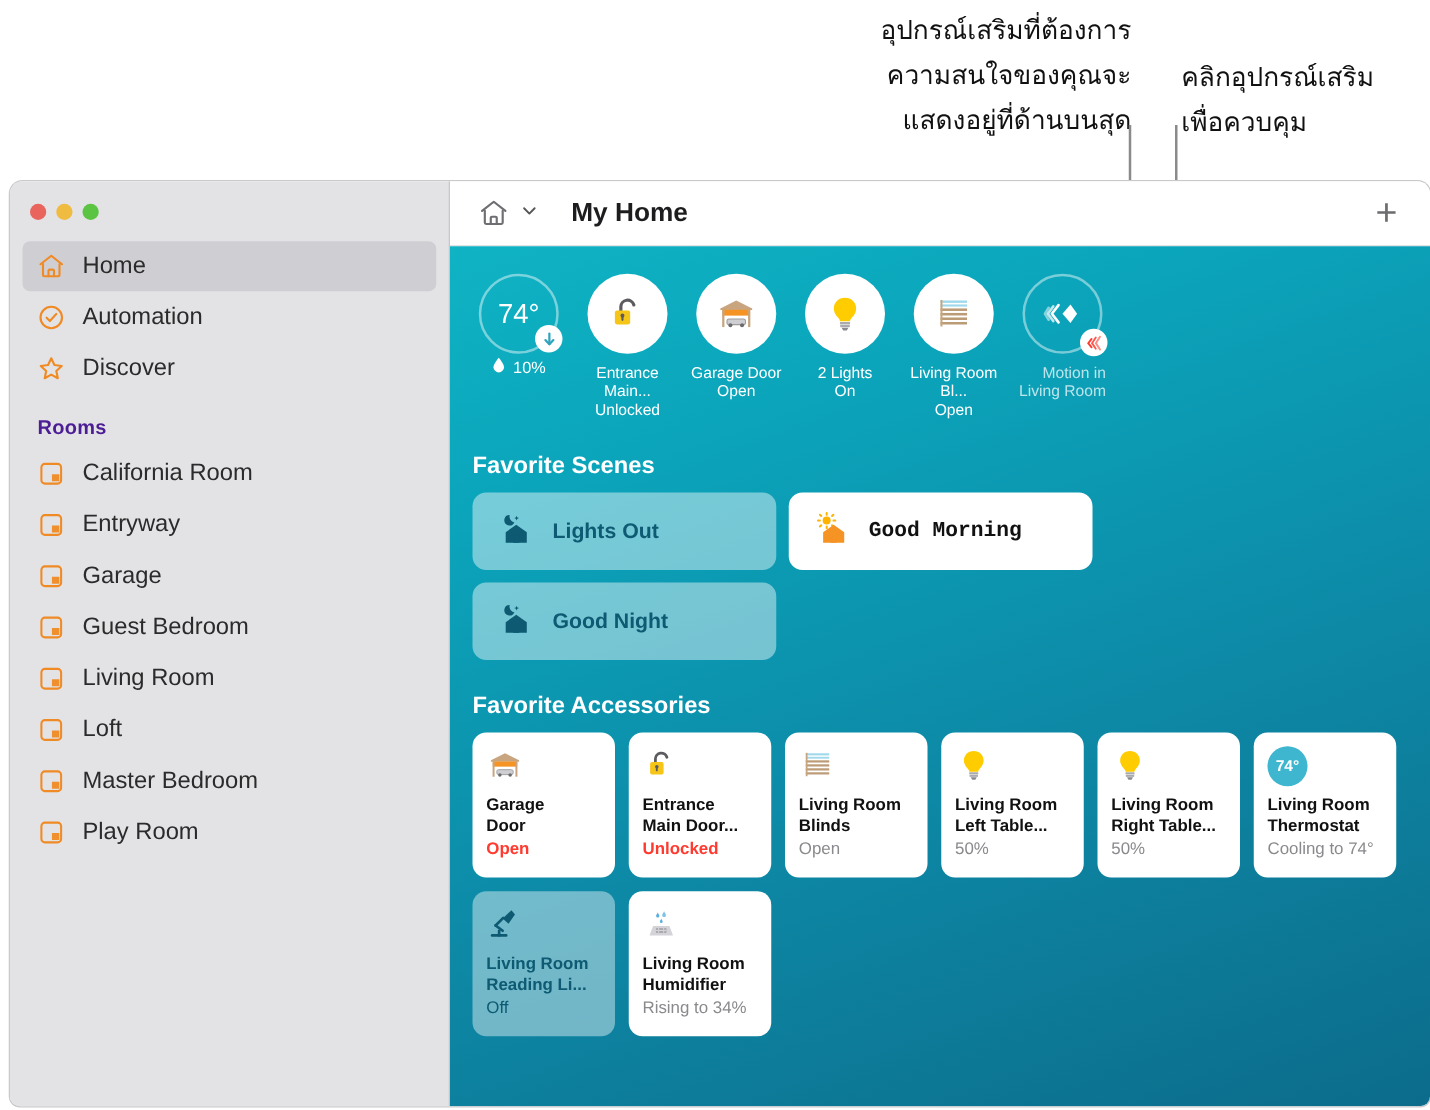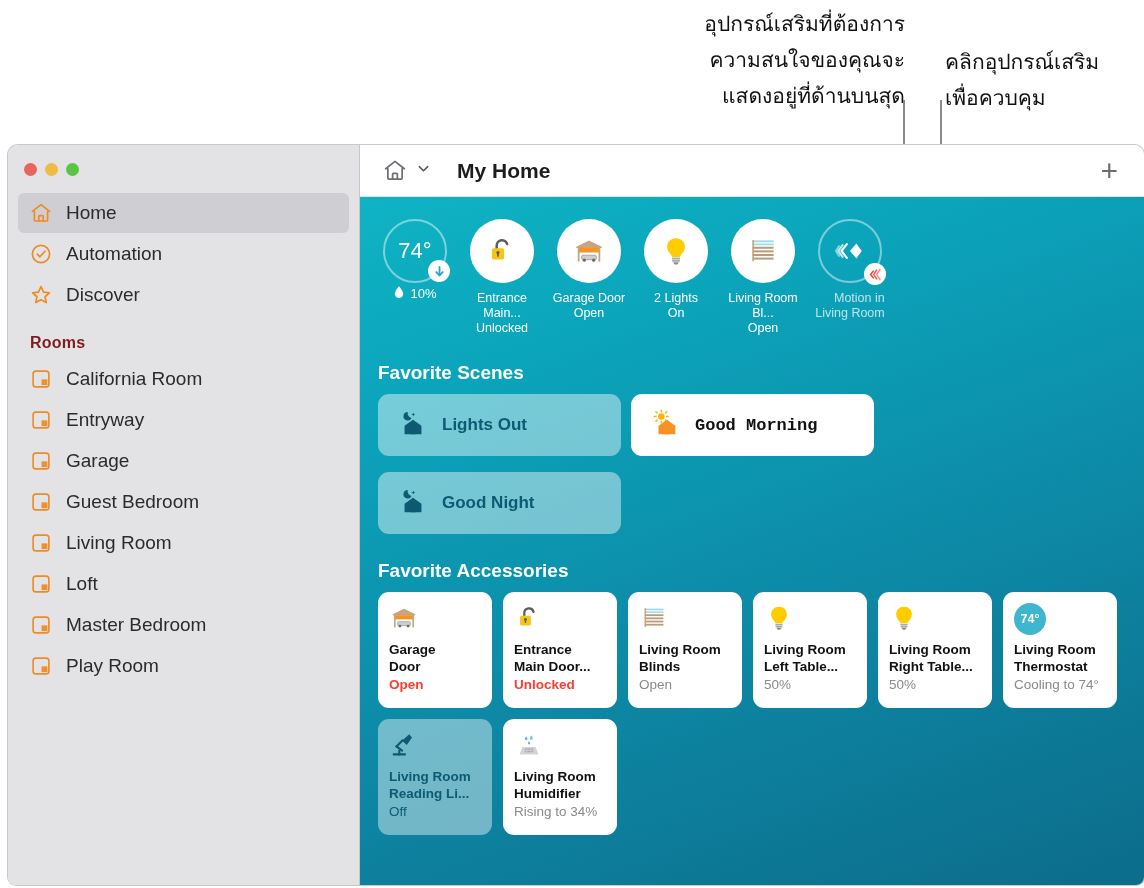--- a/index.html
+++ b/index.html
@@ -61,21 +61,21 @@
     margin: 1px 10px;
     padding: 8px 10px;
     border-radius: 6px;
     color: #2b2b2b;
     font-size: 19px;
   }
   .nav-item.selected { background: #cfcfd3; }
   .nav-icon { width: 26px; height: 26px; display: flex; align-items: center; justify-content: center; flex: 0 0 26px; }
 
   .section-head {
-    color: #7f1d1d;
+    color: #4c1d95;
     font-size: 16px;
     font-weight: 600;
     padding: 18px 0 6px 22px;
     letter-spacing: .2px;
   }
 
   
   #main { flex: 1; display: flex; flex-direction: column; min-width: 0; }
   #titlebar {
     height: 52px; background: #fff;
@@ -145,21 +145,21 @@
   
   .content-head {
     color: #fff; font-size: 19px; font-weight: bold;
     padding: 26px 0 10px 18px;
   }
 
   
   #scenes {
     display: grid;
     grid-template-columns: 243px 243px;
-    gap: 16px 10px;
+    gap: 10px 10px;
     padding-left: 18px;
   }
   .scene {
     height: 62px; border-radius: 11px;
     display: flex; align-items: center; gap: 14px;
     padding-left: 20px;
     background: rgba(255,255,255,.44);
   }
   .scene.active { background: #fff; font-family: Liberation Mono, monospace; }
   .scene-label { font-size: 17px; font-weight: bold; color: #0d5a72; }

